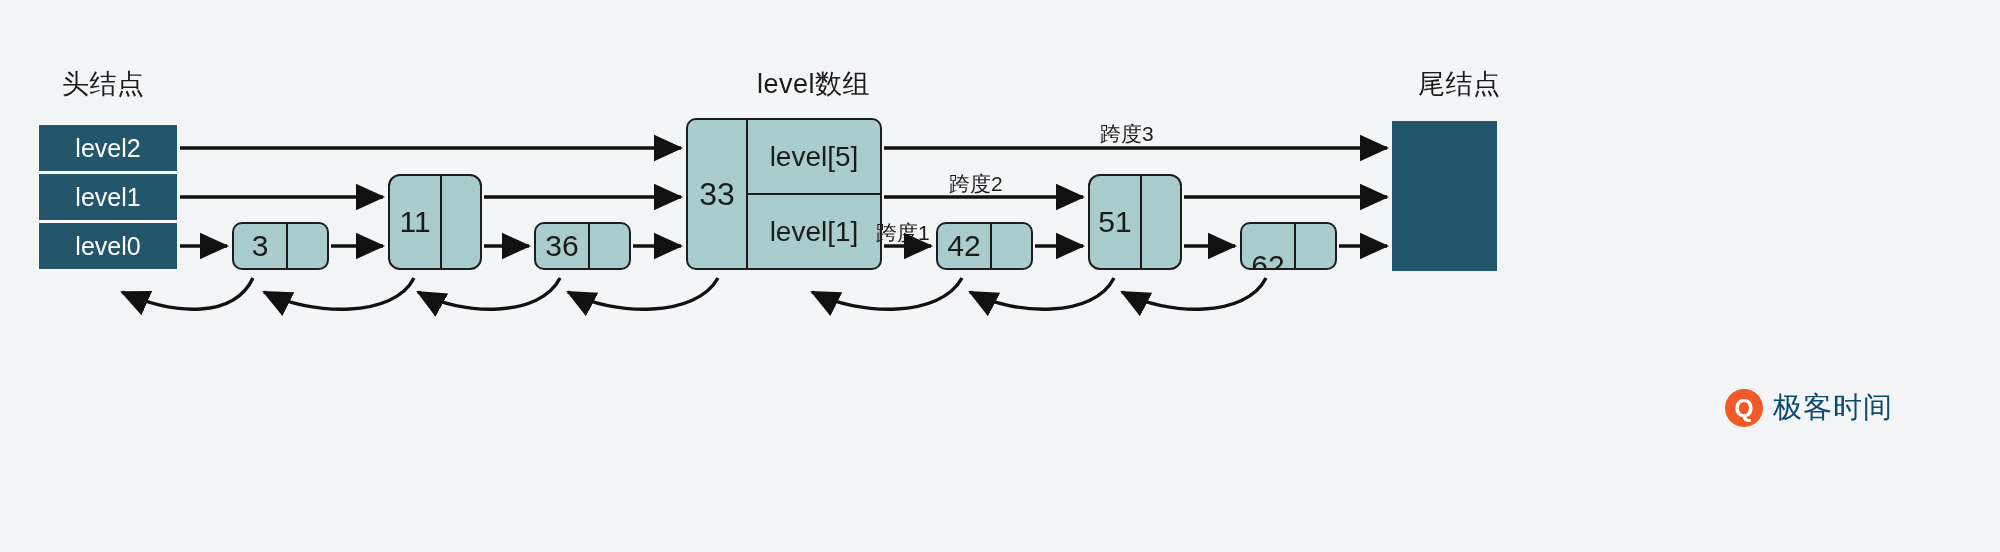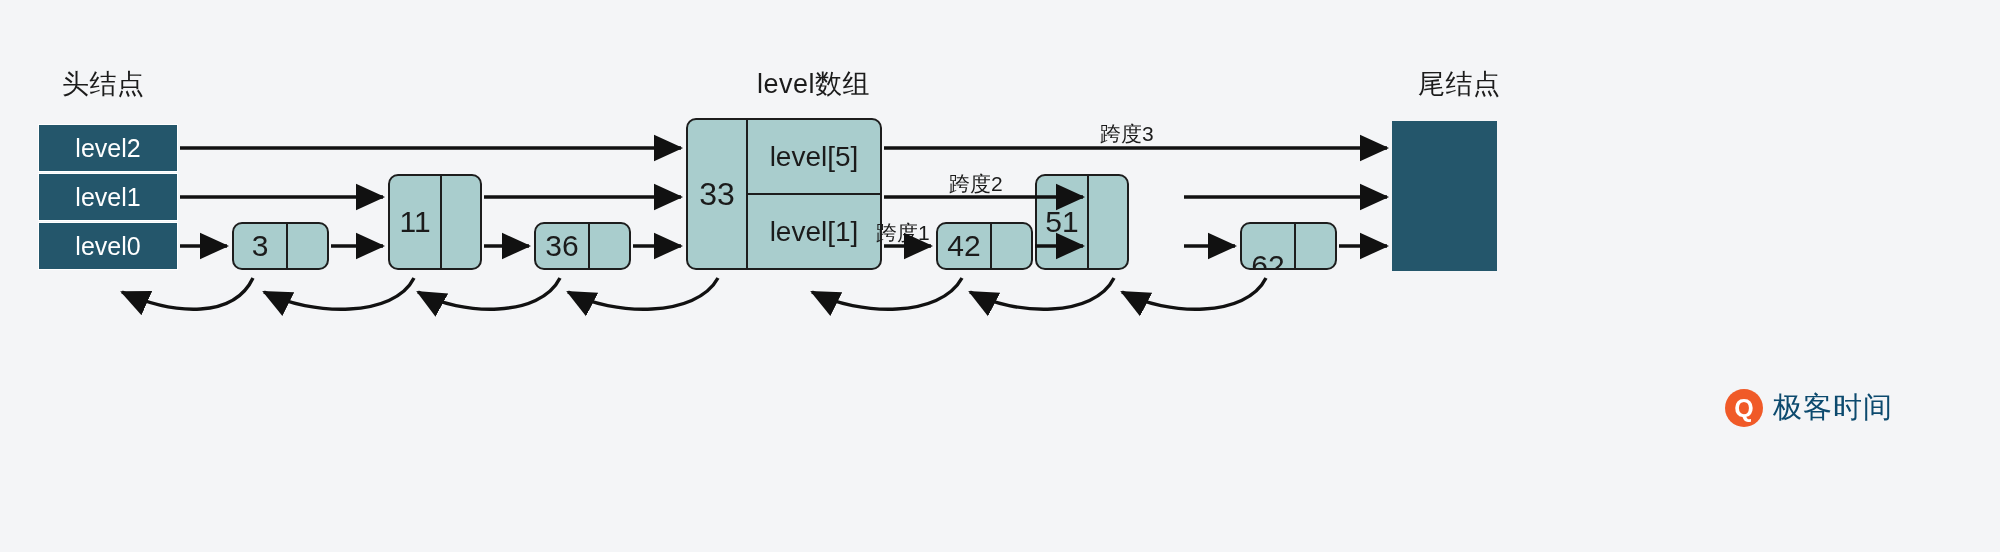--- a/index.html
+++ b/index.html
@@ -49,21 +49,21 @@
   }
   .node .cell{
     display:flex;align-items:center;justify-content:center;
     font-size:30px;color:#1b1b1b;
     box-sizing:border-box;
   }
   .node .cell.val{flex:0 0 auto;}
   .node .cell.ptr{flex:1 1 auto;border-left:2px solid #1d1d1d;}
 
   
-  .node.stack{flex-direction:row;}
+  .node.stack{flex-direction:row;border-radius:12px;}
   .node.stack .valcol{
     display:flex;align-items:center;justify-content:center;
     font-size:30px;color:#1b1b1b;
     box-sizing:border-box;
   }
   .node.stack .ptrcol{
     display:flex;flex-direction:column;
     border-left:2px solid #1d1d1d;
     box-sizing:border-box;
   }
@@ -162,21 +162,21 @@
       <div class="lvl">level[5]</div>
       <div class="lvl">level[1]</div>
     </div>
   </div>
 
   <div class="node" style="left:936px;top:222px;width:97px;height:48px;">
     <div class="cell val" style="width:52px;">42</div>
     <div class="cell ptr"></div>
   </div>
 
-  <div class="node stack" style="left:1035px;top:174px;width:94px;height:96px;">
+  <div class="node stack" style="left:1088px;top:174px;width:94px;height:96px;">
     <div class="valcol" style="width:50px;">51</div>
     <div class="ptrcol">
       <div class="slot"></div>
       <div class="slot"></div>
     </div>
   </div>
 
   <div class="node" style="left:1240px;top:222px;width:97px;height:48px;">
     <div class="cell val" style="width:52px;margin-top:40px;">62</div>
     <div class="cell ptr"></div>

